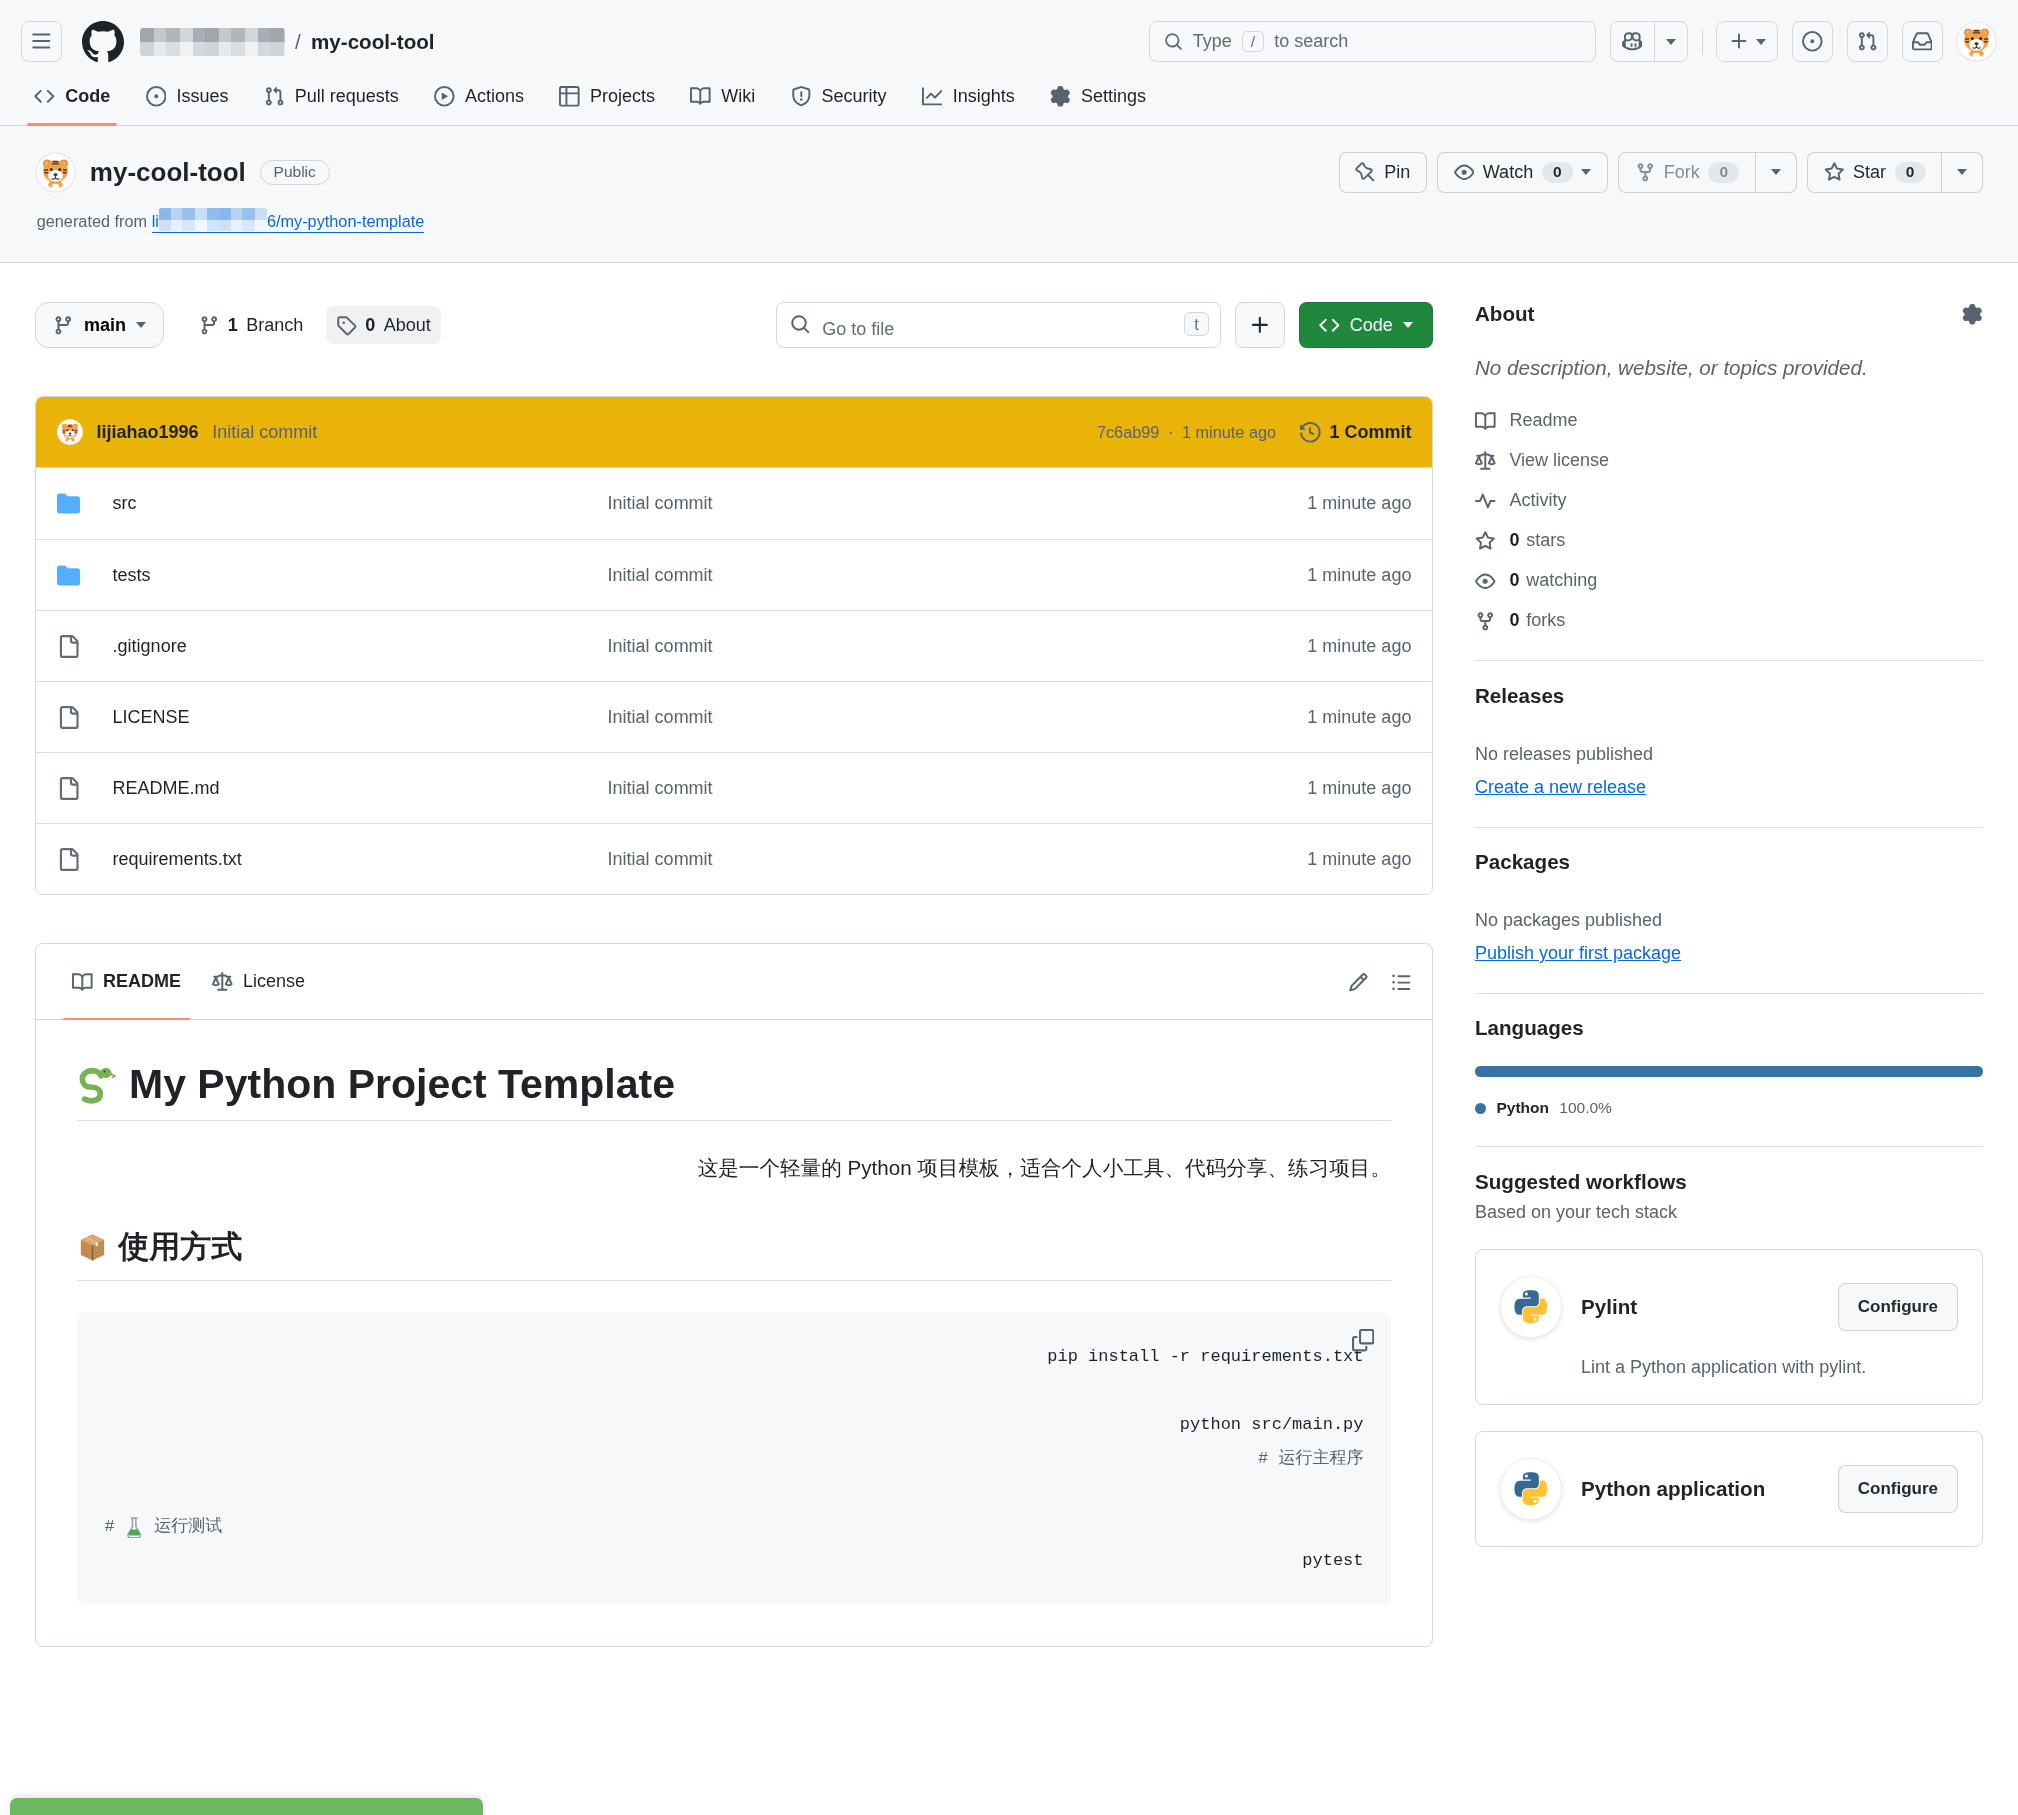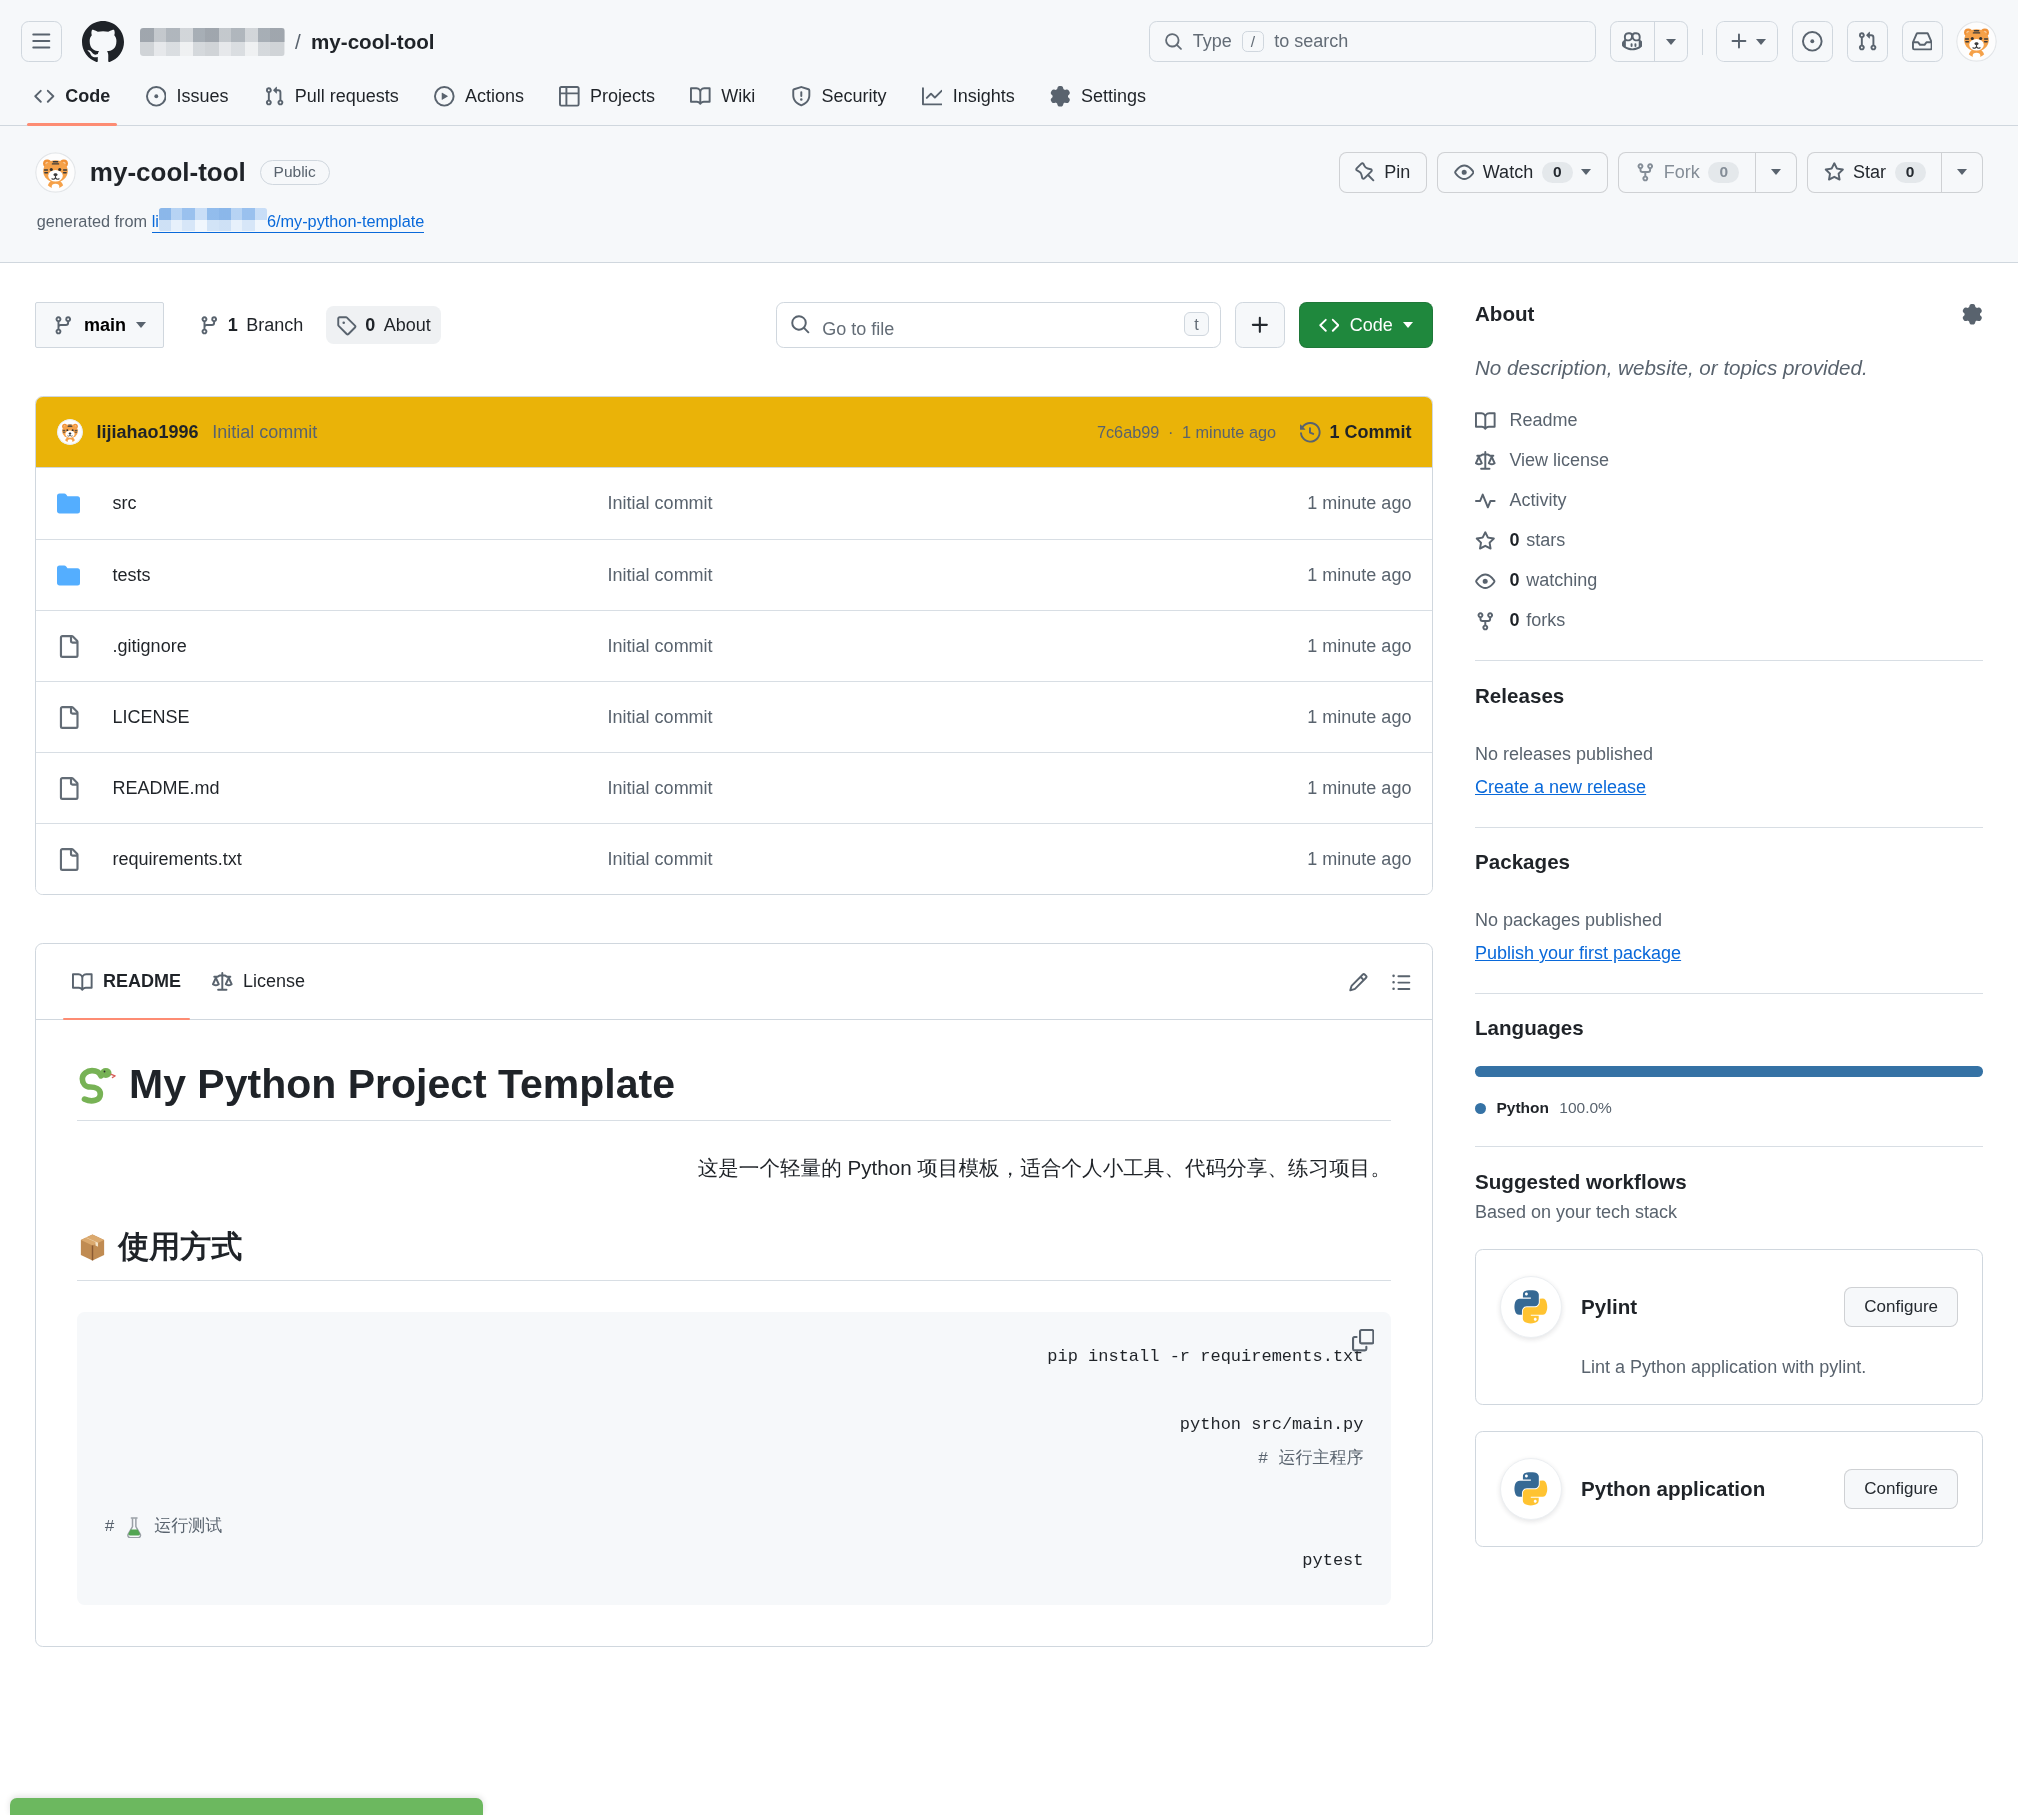--- a/index.html
+++ b/index.html
@@ -74,21 +74,21 @@
   .gen-link { color:#0969da; border-bottom:0.9px solid #0969da; padding-bottom:1.7px; cursor:pointer; }
 
   
   .main { display:flex; padding:39px 35px 0 35px; gap:42px; background:#fff; }
   .col-left { width:1398px; flex:none; }
   .col-right { flex:1; }
 
   
   .toolbar { display:flex; align-items:center; }
   .branch-btn { display:flex; align-items:center; gap:10.3px; height:46px; padding:0 17px; background:#f6f8fa;
-    border:0.9px solid #d0d7de; border-radius:2px; font-weight:600; font-size:18px; cursor:pointer; }
+    border:0.9px solid #d0d7de; border-radius:13px; font-weight:600; font-size:18px; cursor:pointer; }
   .meta-link { display:flex; align-items:center; gap:8.6px; color:#1f2328; margin-left:24px; cursor:pointer;
     padding:8.6px 10.3px; border-radius:7.7px; }
   .meta-link .num { font-weight:700; }
   .meta-link.tags-bg { background:#eff1f3; margin-left:12px; }
   .meta-link .m-ico { color:#59636e; }
   .toolbar-right { margin-left:auto; display:flex; align-items:center; gap:13.8px; }
   .goto-wrap { position:relative; }
   .goto-input { width:445px; height:46px; border:0.9px solid #d0d7de; border-radius:7.7px; background:#fff;
     font-size:18px; color:#1f2328; padding:8px 52px 0 45px; font-family:inherit; }
   .goto-input::placeholder { color:#636c76; }
@@ -158,22 +158,22 @@
   .lang-legend { margin-top:22.4px; display:flex; align-items:center; gap:10.3px; font-size:15.5px; }
   .lang-dot { width:11.2px; height:11.2px; border-radius:50%; background:#3572A5; }
   .lang-name { font-weight:700; }
   .lang-pct { color:#59636e; }
   .wf-sub { margin-top:8.6px; color:#59636e; font-size:18px; }
   .wf-card { margin-top:26px; border:0.9px solid #d0d7de; border-radius:7.7px; padding:26px 24px; }
   .wf-top { display:flex; align-items:center; gap:19px; }
   .wf-logo { width:62px; height:62px; border-radius:50%; background:#fff; border:0.9px solid #eceff2;
     box-shadow:0 1.7px 5.2px rgba(31,35,40,.12); display:flex; align-items:center; justify-content:center; }
   .wf-name { font-size:20.6px; font-weight:700; }
-  .wf-btn { margin-left:auto; height:40px; padding:0 19px; background:#f6f8fa; border:0.9px solid rgba(31,35,40,.18);
-    border-radius:7.7px; font-size:17px; font-weight:400; color:#24292f; cursor:pointer; }
+  .wf-btn { margin-left:auto; height:48px; padding:0 19px; background:#f6f8fa; border:0.9px solid rgba(31,35,40,.18);
+    border-radius:7.7px; font-size:17px; font-weight:700; color:#24292f; cursor:pointer; }
   .wf-desc { margin-top:19px; margin-left:81px; color:#59636e; font-size:18px; }
 
   
   .toast { position:absolute; left:10.3px; bottom:0; width:473px; height:17px; background:#6cb85f;
     border-radius:6.9px 6.9px 0 0; box-shadow:0 -1.7px 6.9px rgba(0,0,0,.12); }
 </style>
 </head>
 <body>
 
 <svg width="0" height="0" style="position:absolute">

